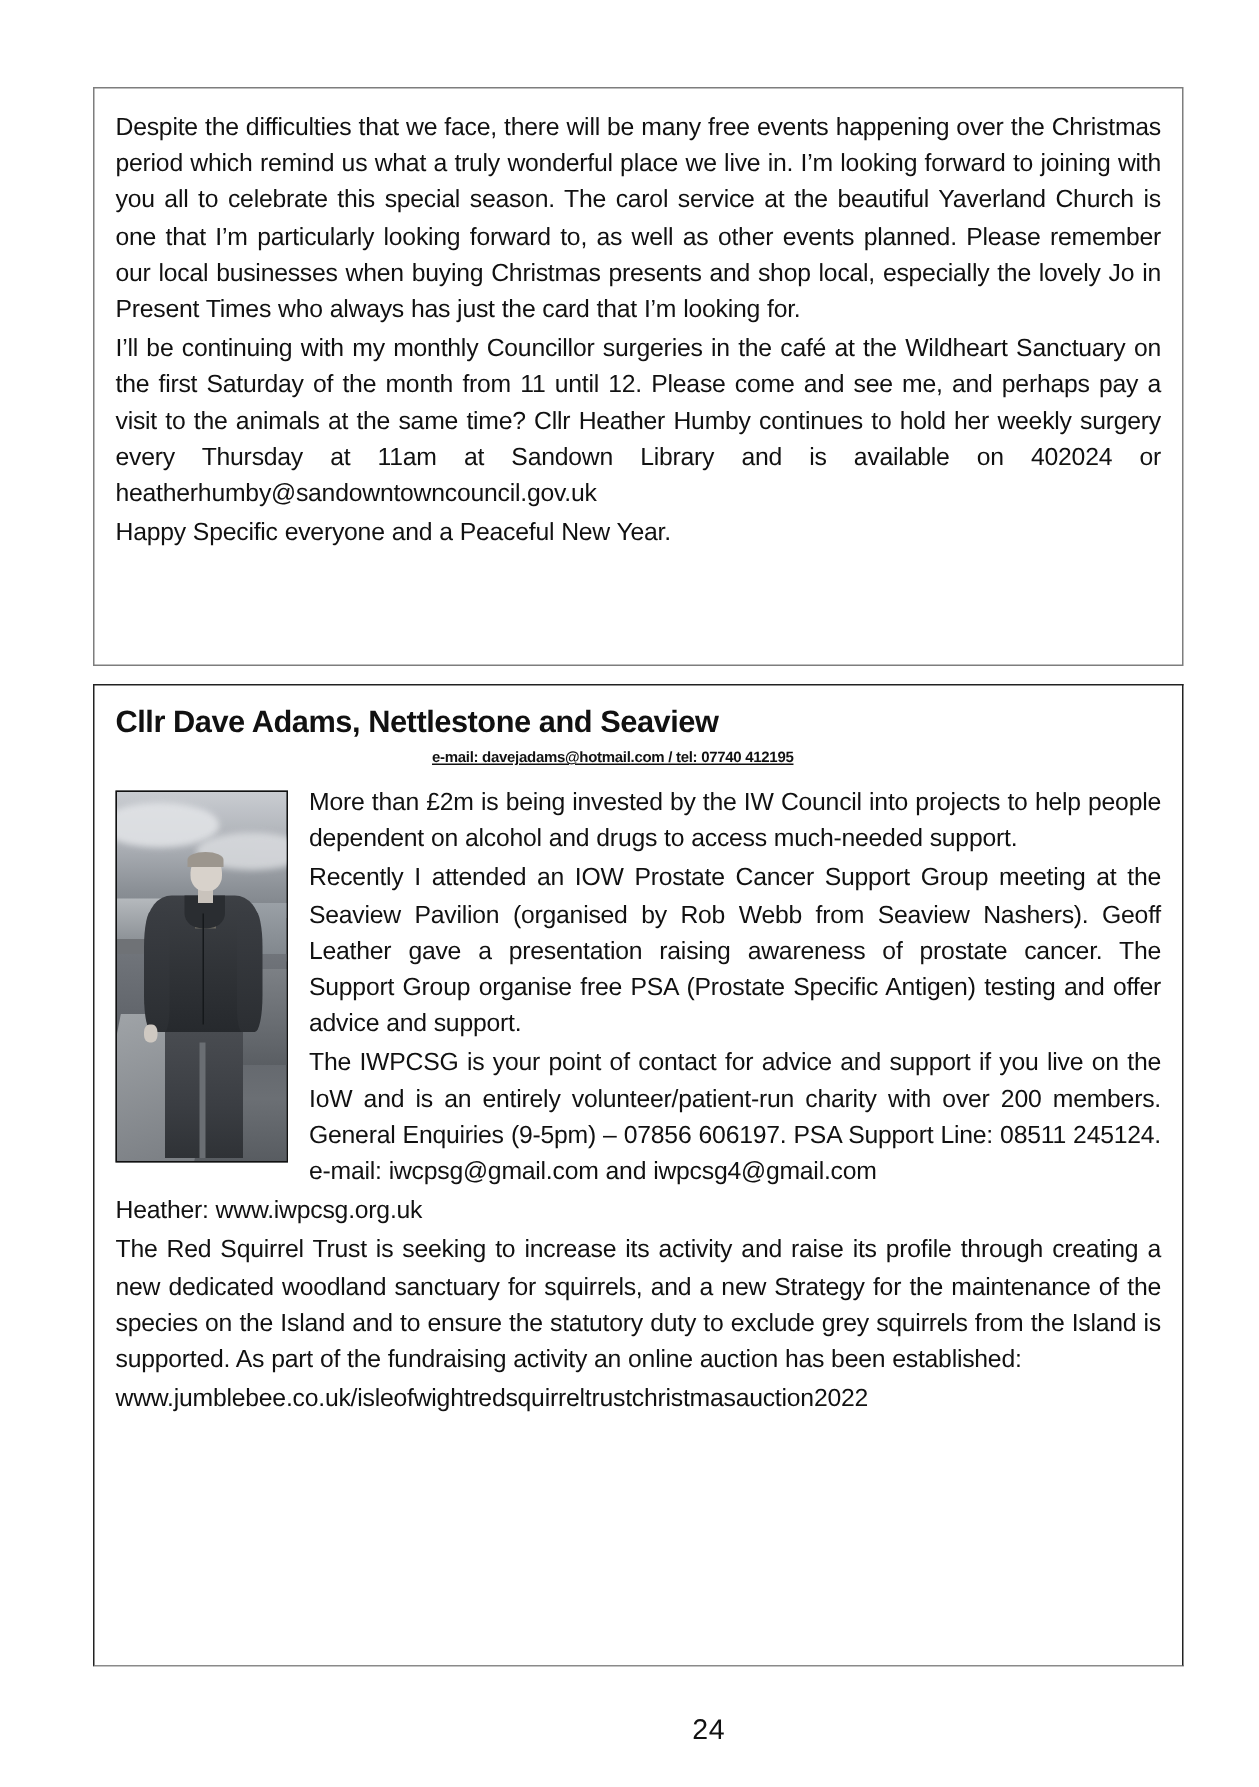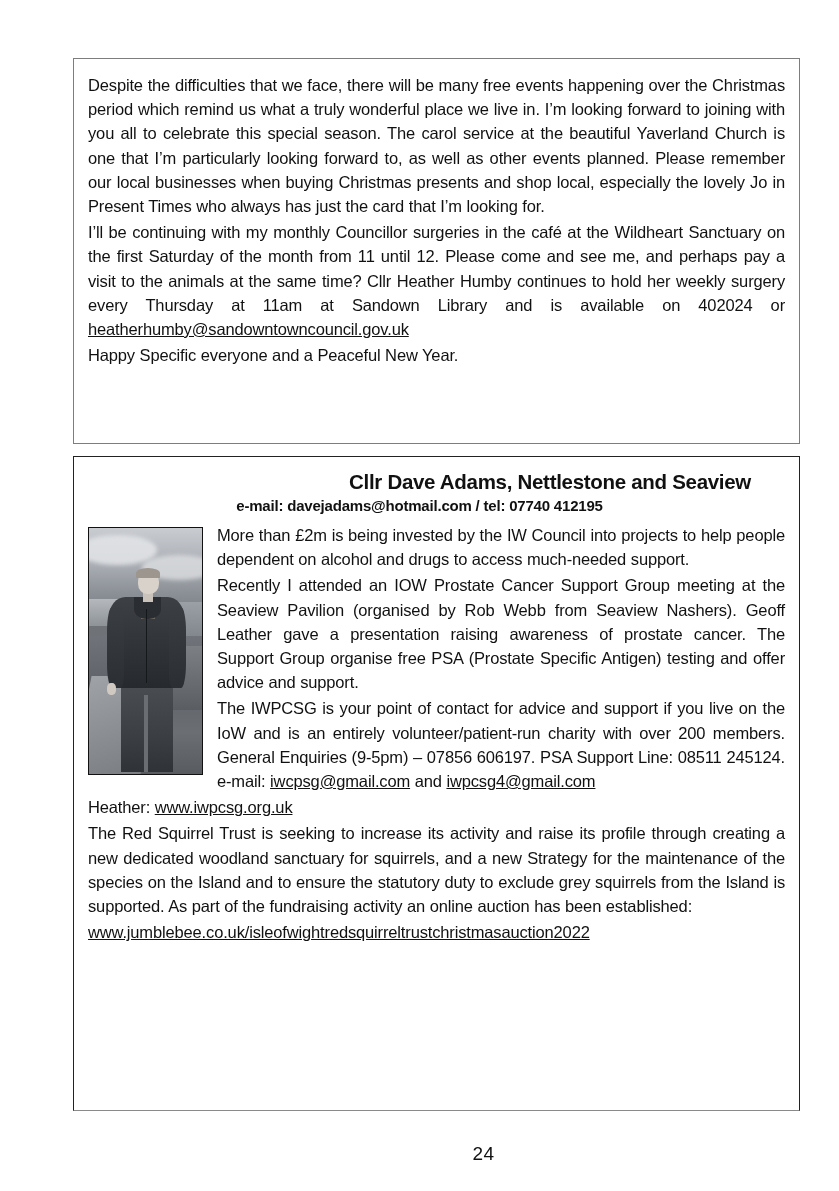--- a/index.html
+++ b/index.html
@@ -11,21 +11,21 @@
     width: 839px;
     height: 1191px;
     position: relative;
     font-family: "Liberation Sans", sans-serif;
     color: #111111;
     overflow: hidden;
   }
 
   .page {
     position: absolute;
-    left: 16px; top: 0;
+    left: 5px; top: 0;
     width: 760px;
     height: 1191px;
     background: #ffffff;
   }
 
   
   .box {
     position: absolute;
     background: #ffffff;
     box-sizing: border-box;
@@ -54,40 +54,41 @@
     margin: 0 0 2px 0;
     font-size: 16.5px;
     line-height: 24.2px;
     text-align: justify;
     text-justify: inter-word;
     letter-spacing: -0.15px;
     word-spacing: 0.2px;
   }
   p.plain { text-align: left; }
 
-  .u { text-decoration: underline; }
+  .u { }
 
   
   .cllr-title {
-    text-align: right;
+    text-align: left;
     font-size: 20.5px;
     font-weight: bold;
     line-height: 26px;
     letter-spacing: -0.3px;
     margin: 2px 0 0 0;
     padding-right: 34px;
   }
   .cllr-contact {
     text-align: center;
-    font-size: 15px;
+    font-size: 10px;
     font-weight: bold;
     line-height: 22px;
     letter-spacing: -0.2px;
     margin: 0 0 6px 0;
     padding-right: 34px;
+    text-decoration: underline;
   }
 
   
   .photo {
     float: left;
     width: 115px;
     height: 248px;
     margin: 4px 14px 2px 0px;
     position: relative;
     overflow: hidden;

